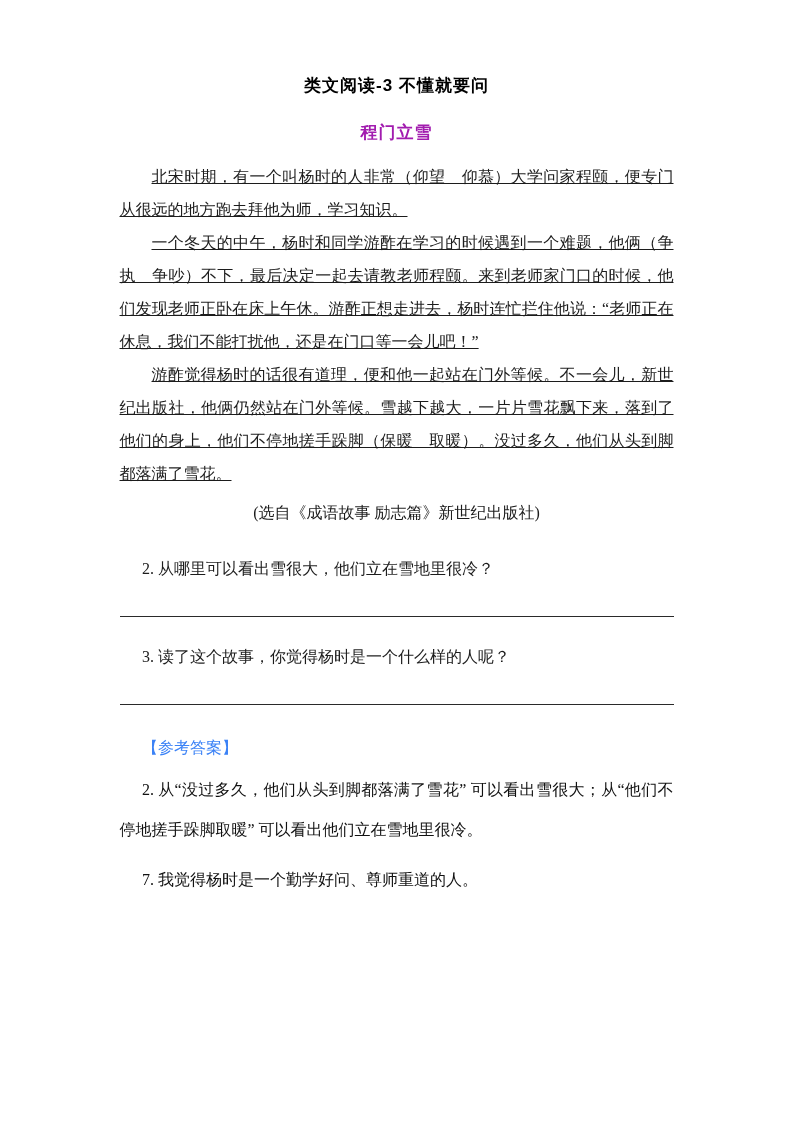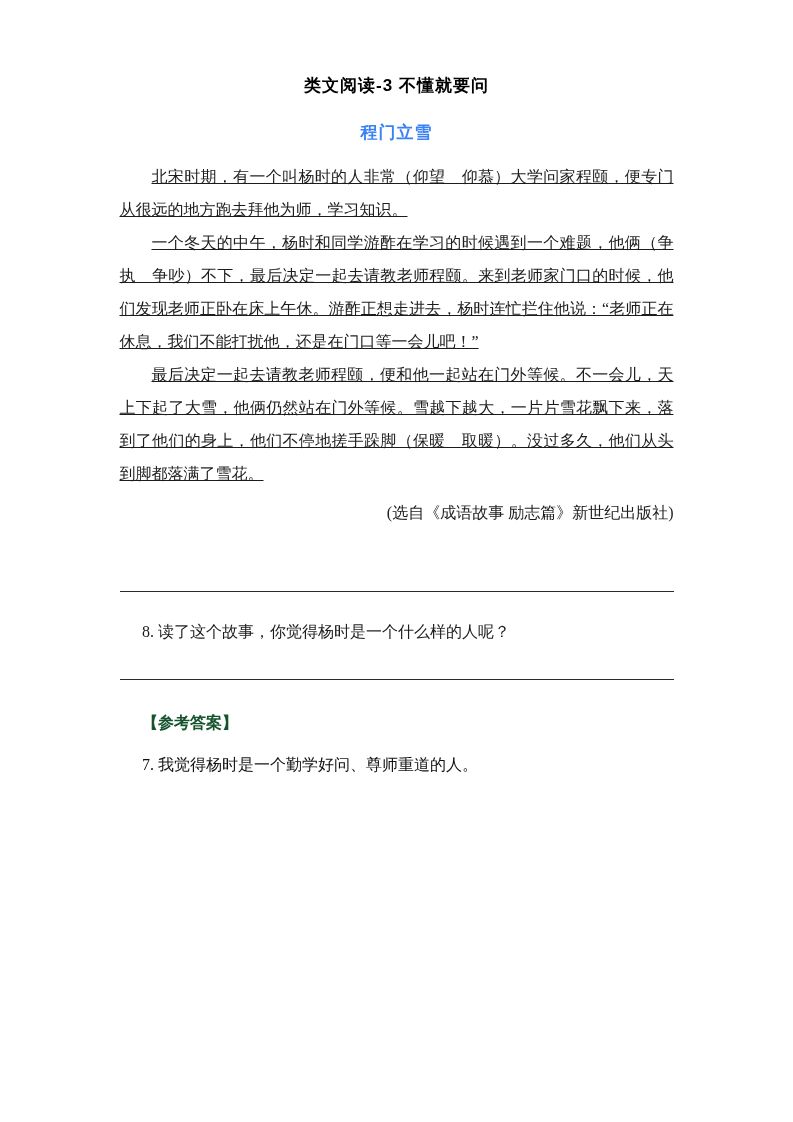--- a/index.html
+++ b/index.html
@@ -23,83 +23,84 @@
     font-size: 17px;
     color: #000000;
     margin-bottom: 24px;
     letter-spacing: 1px;
   }
   .passage-title {
     text-align: center;
     font-family: "Liberation Sans", "DejaVu Sans", sans-serif;
     font-weight: bold;
     font-size: 17px;
-    color: #3b82f6;
+    color: #a21caf;
     margin-bottom: 16px;
     letter-spacing: 1px;
   }
   .para {
     text-align: justify;
     text-indent: 2em;
     line-height: 33px;
     text-decoration: underline;
   }
   .attribution {
-    text-align: right;
+    text-align: center;
     line-height: 33px;
     margin-top: 6px;
   }
   .question-block { margin-top: 27px; }
   .question-text {
     text-indent: 1.4em;
     text-align: justify;
     line-height: 25px;
   }
   .blank-line {
     height: 36px;
     border-bottom: 1.5px solid #2a2a2a;
     width: 100%;
   }
   .answers-header {
     margin-top: 30px;
     text-indent: 1.4em;
     line-height: 25px;
-    color: #14532d;
-    font-weight: bold;
+    color: #3b82f6;
   }
   .answer-item {
     margin-top: 10px;
     text-indent: 1.4em;
     text-align: justify;
     line-height: 40px;
     color: #111111;
   }
 </style>
 </head>
 <body>
 
 <div class="page">
 
   <h1 class="doc-title">类文阅读-3 不懂就要问</h1>
   <h2 class="passage-title">程门立雪</h2>
 
   <p class="para">北宋时期，有一个叫杨时的人非常（仰望　仰慕）大学问家程颐，便专门从很远的地方跑去拜他为师，学习知识。</p>
   <p class="para">一个冬天的中午，杨时和同学游酢在学习的时候遇到一个难题，他俩（争执　争吵）不下，最后决定一起去请教老师程颐。来到老师家门口的时候，他们发现老师正卧在床上午休。游酢正想走进去，杨时连忙拦住他说：“老师正在休息，我们不能打扰他，还是在门口等一会儿吧！”</p>
-  <p class="para">最后决定一起去请教老师程颐，便和他一起站在门外等候。不一会儿，天上下起了大雪，他俩仍然站在门外等候。雪越下越大，一片片雪花飘下来，落到了他们的身上，他们不停地搓手跺脚（保暖　取暖）。没过多久，他们从头到脚都落满了雪花。</p>
+  <p class="para">游酢觉得杨时的话很有道理，便和他一起站在门外等候。不一会儿，新世纪出版社，他俩仍然站在门外等候。雪越下越大，一片片雪花飘下来，落到了他们的身上，他们不停地搓手跺脚（保暖　取暖）。没过多久，他们从头到脚都落满了雪花。</p>
 
   <p class="attribution">(选自《成语故事 励志篇》新世纪出版社)</p>
 
 
   <div class="question-block">
+    <p class="question-text">2. 从哪里可以看出雪很大，他们立在雪地里很冷？</p>
     <div class="blank-line"></div>
   </div>
 
   <div class="question-block">
-    <p class="question-text">8. 读了这个故事，你觉得杨时是一个什么样的人呢？</p>
+    <p class="question-text">3. 读了这个故事，你觉得杨时是一个什么样的人呢？</p>
     <div class="blank-line"></div>
   </div>
 
 
   <p class="answers-header">【参考答案】</p>
 
+  <p class="answer-item">2. 从“没过多久，他们从头到脚都落满了雪花” 可以看出雪很大；从“他们不停地搓手跺脚取暖” 可以看出他们立在雪地里很冷。</p>
   <p class="answer-item">7. 我觉得杨时是一个勤学好问、尊师重道的人。</p>
 
 </div>
 
 </body></html>

